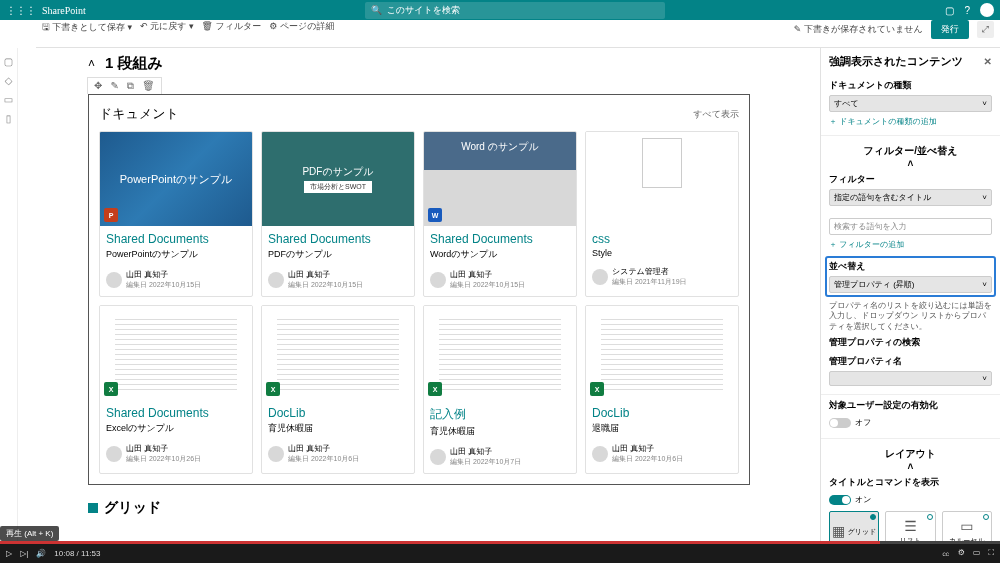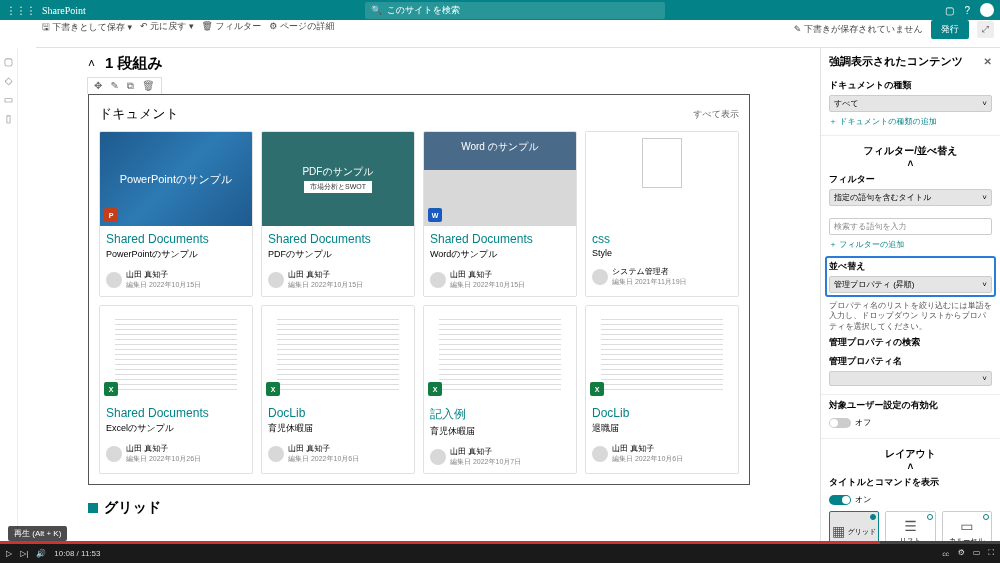--- a/index.html
+++ b/index.html
@@ -68,21 +68,21 @@
 .layout-tiles { display:flex; gap:6px; padding-top:4px; }
 .tile { flex:1; border:1px solid #ccc; border-radius:2px; padding:6px 2px; text-align:center; font-size:7px; position:relative; }
 .tile.sel { border-color:#038387; }
 .tile .ico { font-size:14px; color:#555; display:block; margin-bottom:2px; }
 .tile .dot { position:absolute; top:2px; right:2px; width:6px; height:6px; border-radius:50%; border:1px solid #038387; }
 .tile.sel .dot { background:#038387; }
 .player { position:absolute; bottom:0; left:0; right:0; height:19px; background:#1a1a1a; color:#ddd; font-size:8px; display:flex; align-items:center; gap:8px; padding:0 6px; }
 .player .bar { position:absolute; top:-3px; left:0; right:0; height:3px; background:#444; }
 .player .bar .fill { height:100%; width:88%; background:#c33; }
 .player .right { margin-left:auto; display:flex; gap:8px; }
-.chip { position:absolute; bottom:22px; left:8px; background:rgba(0,0,0,0.7); color:#fff; font-size:8px; padding:2px 6px; border-radius:2px; }
+.chip { position:absolute; bottom:22px; left:0; background:rgba(0,0,0,0.7); color:#fff; font-size:8px; padding:2px 6px; border-radius:2px; }
 </style>
 </head>
 <body>
 
 <div class="app">
   <div class="topbar">
     <span class="waffle">⋮⋮⋮</span>
     <span class="title">SharePoint</span>
     <div class="search">
       <span>🔍</span>

